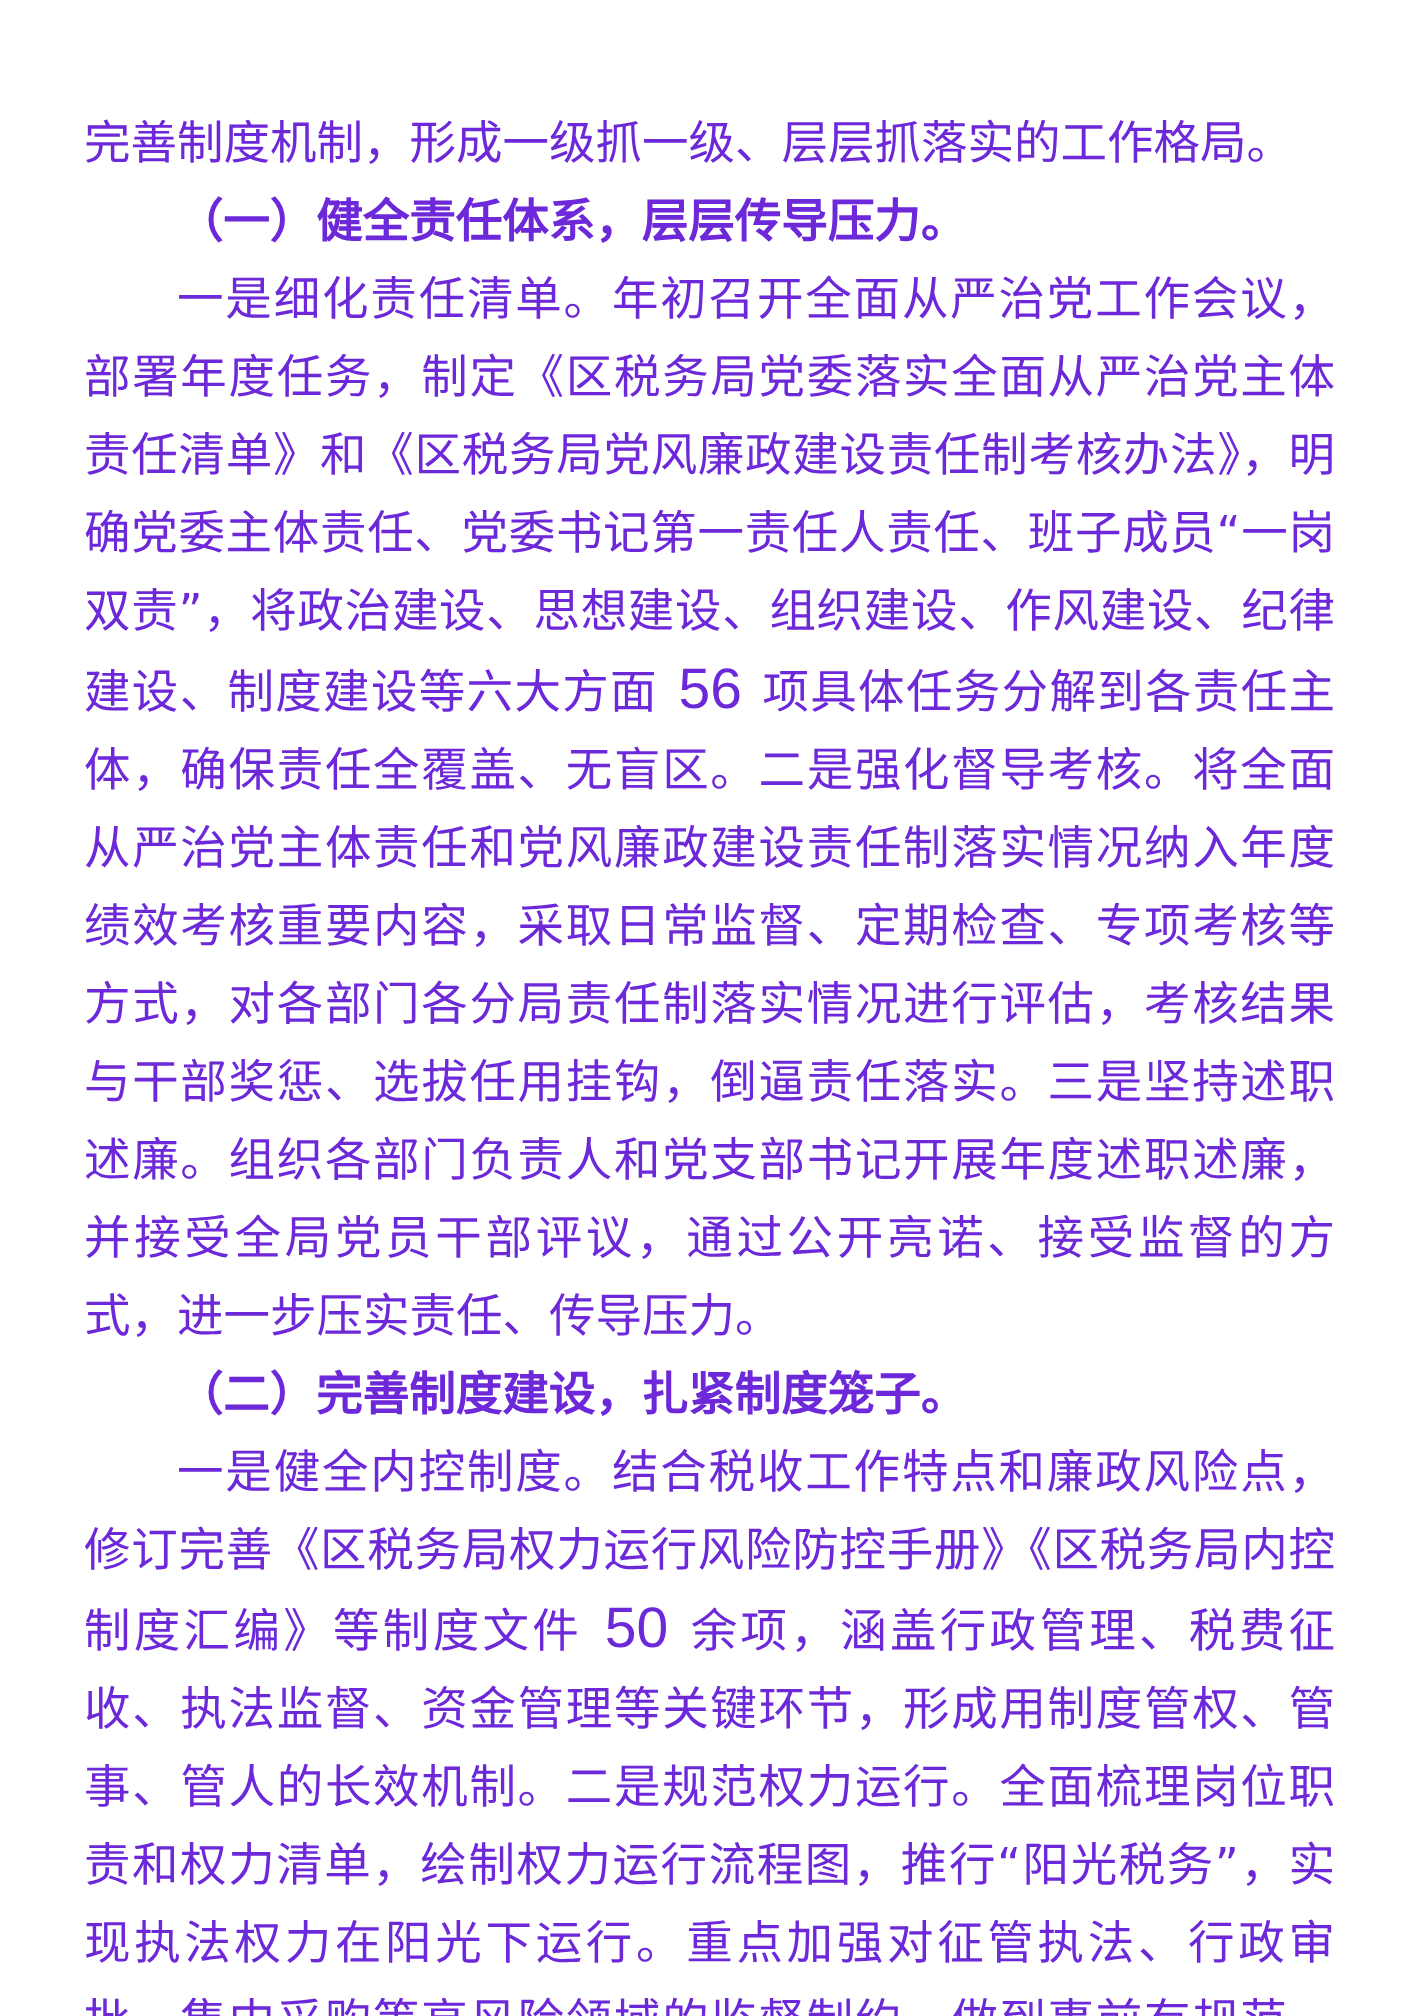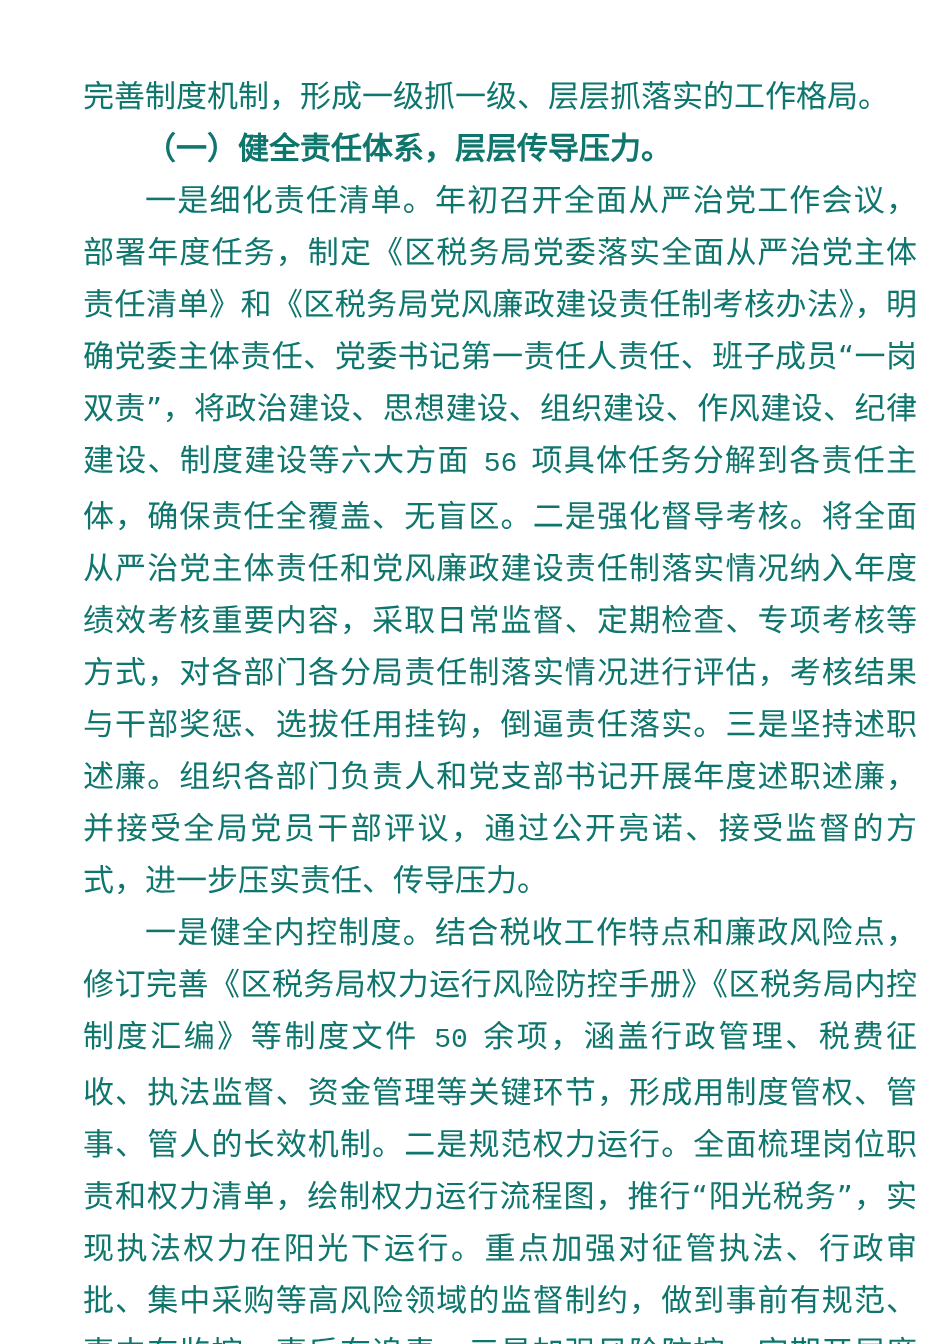--- a/index.html
+++ b/index.html
@@ -9,23 +9,23 @@
     background: #ffffff;
   }
 
   .page {
     position: relative;
     width: 950px;
     height: 1344px;
     background: #ffffff;
     overflow: hidden;
     box-sizing: border-box;
-    padding: 70px 60px 0 83px;
+    padding: 70px 60px 0 56px;
     font-family: "DejaVu Sans", "Liberation Sans", sans-serif;
-    color: #0f766e;
+    color: #6d28d9;
   }
 
   .doc-body {
     width: 834px;
   }
 
   
   .para,
   .heading {
     font-size: 31px;
@@ -51,28 +51,29 @@
 
   .heading {
     font-weight: 700;
     text-indent: 62px;
     text-align: left;
     text-align-last: left;
   }
 
   
   .num {
-    font-family: Liberation Mono, monospace;
-    font-size: 28px;
+    font-family: Liberation Sans, sans-serif;
+    font-size: 38px;
     padding: 0 3px;
   }
 </style>
 </head>
 <body>
 
 <div class="page">
   <div class="doc-body">
       <p class="para continuation">完善制度机制，形成一级抓一级、层层抓落实的工作格局。</p>
       <p class="heading">（一）健全责任体系，层层传导压力。</p>
       <p class="para">一是细化责任清单。年初召开全面从严治党工作会议，部署年度任务，制定《区税务局党委落实全面从严治党主体责任清单》和《区税务局党风廉政建设责任制考核办法》，明确党委主体责任、党委书记第一责任人责任、班子成员“一岗双责”，将政治建设、思想建设、组织建设、作风建设、纪律建设、制度建设等六大方面 <span class="num">56</span> 项具体任务分解到各责任主体，确保责任全覆盖、无盲区。二是强化督导考核。将全面从严治党主体责任和党风廉政建设责任制落实情况纳入年度绩效考核重要内容，采取日常监督、定期检查、专项考核等方式，对各部门各分局责任制落实情况进行评估，考核结果与干部奖惩、选拔任用挂钩，倒逼责任落实。三是坚持述职述廉。组织各部门负责人和党支部书记开展年度述职述廉，并接受全局党员干部评议，通过公开亮诺、接受监督的方式，进一步压实责任、传导压力。</p>
+      <p class="heading">（二）完善制度建设，扎紧制度笼子。</p>
       <p class="para">一是健全内控制度。结合税收工作特点和廉政风险点，修订完善《区税务局权力运行风险防控手册》《区税务局内控制度汇编》等制度文件 <span class="num">50</span> 余项，涵盖行政管理、税费征收、执法监督、资金管理等关键环节，形成用制度管权、管事、管人的长效机制。二是规范权力运行。全面梳理岗位职责和权力清单，绘制权力运行流程图，推行“阳光税务”，实现执法权力在阳光下运行。重点加强对征管执法、行政审批、集中采购等高风险领域的监督制约，做到事前有规范、事中有监控、事后有追责。三是加强风险防控。定期开展廉政风险排查，对新设岗位、新出政策、新上项目进行风险评估，建立廉政风险台账，实行销号管理。针对排查出的风险点，及时制定防控措施，形成“横向到边、纵向到底”的风险防控网络。</p>
     </div>
 </div>
 
 </body></html>

